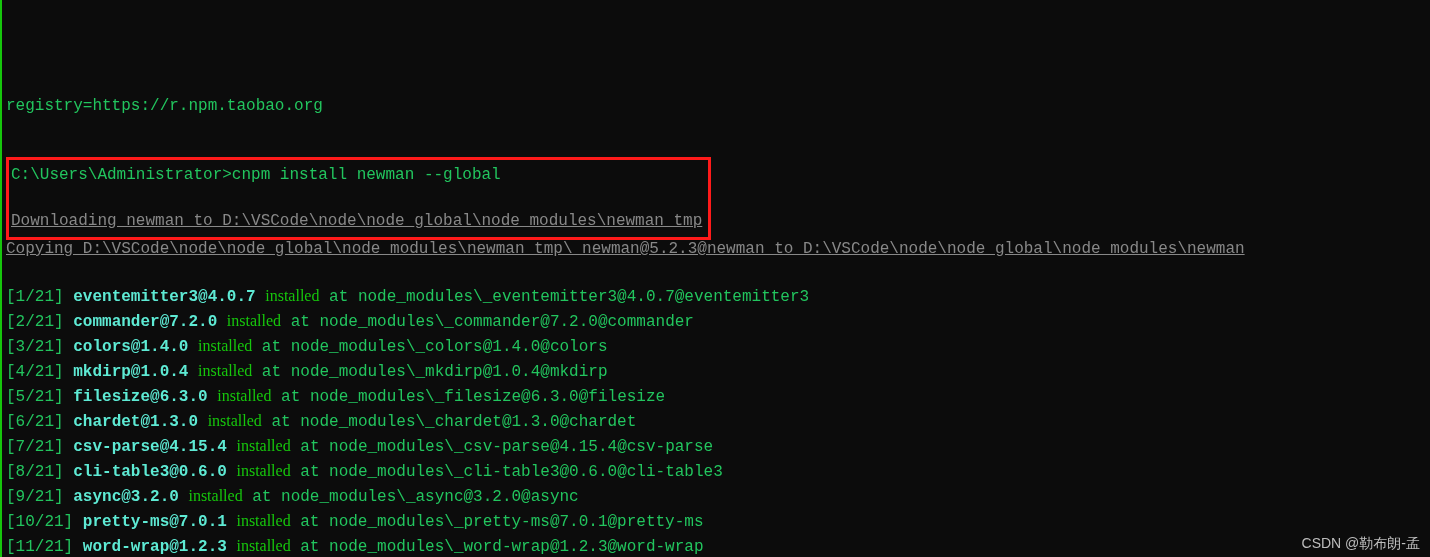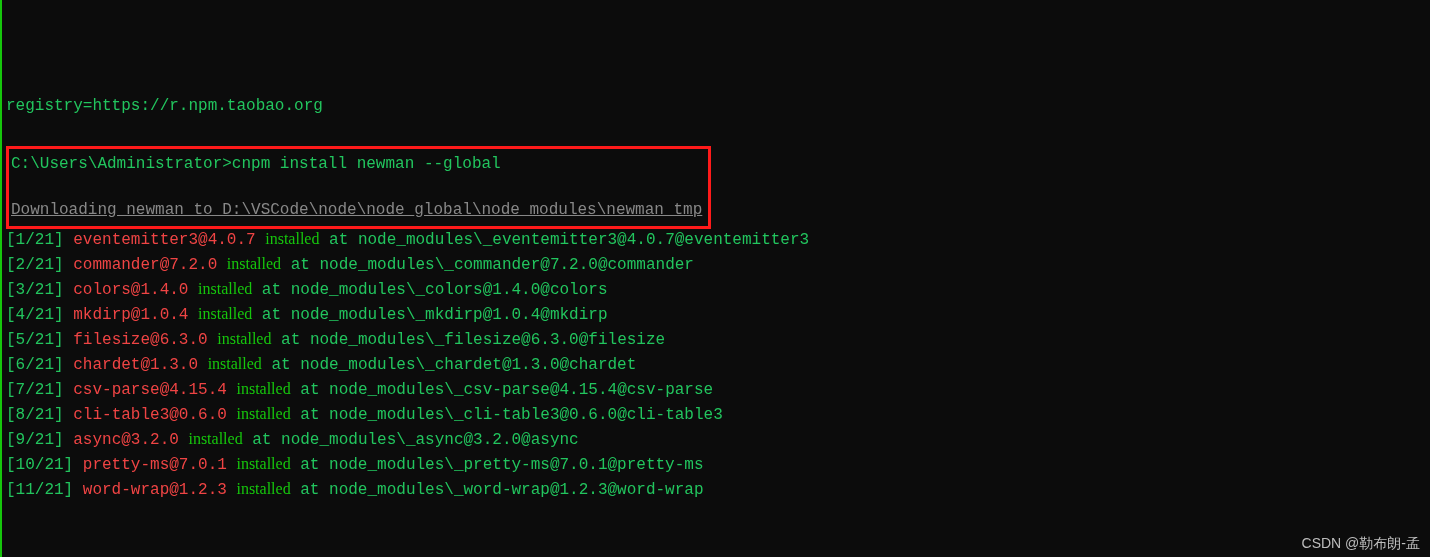--- a/index.html
+++ b/index.html
@@ -15,45 +15,46 @@
     position: relative;
     border-left: 2px solid #16c60c;
   }
   .terminal {
     padding: 0 4px;
     line-height: 23px;
   }
   .line { display: block; }
   .white { color: #22c55e; }
   .dim { color: #888888; text-decoration: underline; }
-  .darkgray { color: #ef4444; }
+  .darkgray { color: #5eead4; font-weight: bold; }
   .green { color: #16c60c; font-family: Liberation Serif, serif; }
   .counter-bracket { color: #22c55e; }
   .red-box {
     border: 3px solid #ff1a1a;
     display: inline-block;
     padding: 4px 6px 4px 2px;
-    margin: 5px 0 -2px 0;
+    margin: 16px 0 -2px 0;
   }
   .watermark {
     position: absolute;
     right: 10px;
     bottom: 4px;
     color: #bdbdbd;
     font-family: Arial, sans-serif;
     font-size: 14px;
   }
 </style>
 </head>
 <body>
 
 
 
 <div class="terminal">
 <span class="line"><span class="white">registry=https://r.npm.taobao.org</span></span>
 <span class="red-box"><span class="line"><span class="white">C:\Users\Administrator&gt;</span><span class="white">cnpm install newman --global</span></span>
 <span class="line"><span class="dim">Downloading newman to D:\VSCode\node\node_global\node_modules\newman_tmp</span></span></span>
+<span class="line"><span class="dim">Copying D:\VSCode\node\node_global\node_modules\newman_tmp\_newman@5.2.3@newman to D:\VSCode\node\node_global\node_modules\newman</span></span>
 <span id="rows"><span class="line"><span class="counter-bracket">[1/21] </span><span class="darkgray">eventemitter3@4.0.7 </span><span class="green">installed</span><span class="white"> at node_modules\_eventemitter3@4.0.7@eventemitter3</span></span><span class="line"><span class="counter-bracket">[2/21] </span><span class="darkgray">commander@7.2.0 </span><span class="green">installed</span><span class="white"> at node_modules\_commander@7.2.0@commander</span></span><span class="line"><span class="counter-bracket">[3/21] </span><span class="darkgray">colors@1.4.0 </span><span class="green">installed</span><span class="white"> at node_modules\_colors@1.4.0@colors</span></span><span class="line"><span class="counter-bracket">[4/21] </span><span class="darkgray">mkdirp@1.0.4 </span><span class="green">installed</span><span class="white"> at node_modules\_mkdirp@1.0.4@mkdirp</span></span><span class="line"><span class="counter-bracket">[5/21] </span><span class="darkgray">filesize@6.3.0 </span><span class="green">installed</span><span class="white"> at node_modules\_filesize@6.3.0@filesize</span></span><span class="line"><span class="counter-bracket">[6/21] </span><span class="darkgray">chardet@1.3.0 </span><span class="green">installed</span><span class="white"> at node_modules\_chardet@1.3.0@chardet</span></span><span class="line"><span class="counter-bracket">[7/21] </span><span class="darkgray">csv-parse@4.15.4 </span><span class="green">installed</span><span class="white"> at node_modules\_csv-parse@4.15.4@csv-parse</span></span><span class="line"><span class="counter-bracket">[8/21] </span><span class="darkgray">cli-table3@0.6.0 </span><span class="green">installed</span><span class="white"> at node_modules\_cli-table3@0.6.0@cli-table3</span></span><span class="line"><span class="counter-bracket">[9/21] </span><span class="darkgray">async@3.2.0 </span><span class="green">installed</span><span class="white"> at node_modules\_async@3.2.0@async</span></span><span class="line"><span class="counter-bracket">[10/21] </span><span class="darkgray">pretty-ms@7.0.1 </span><span class="green">installed</span><span class="white"> at node_modules\_pretty-ms@7.0.1@pretty-ms</span></span><span class="line"><span class="counter-bracket">[11/21] </span><span class="darkgray">word-wrap@1.2.3 </span><span class="green">installed</span><span class="white"> at node_modules\_word-wrap@1.2.3@word-wrap</span></span></span></div>
 
 <div class="watermark">CSDN @勒布朗-孟</div>
 
 
 
 
 </body></html>

